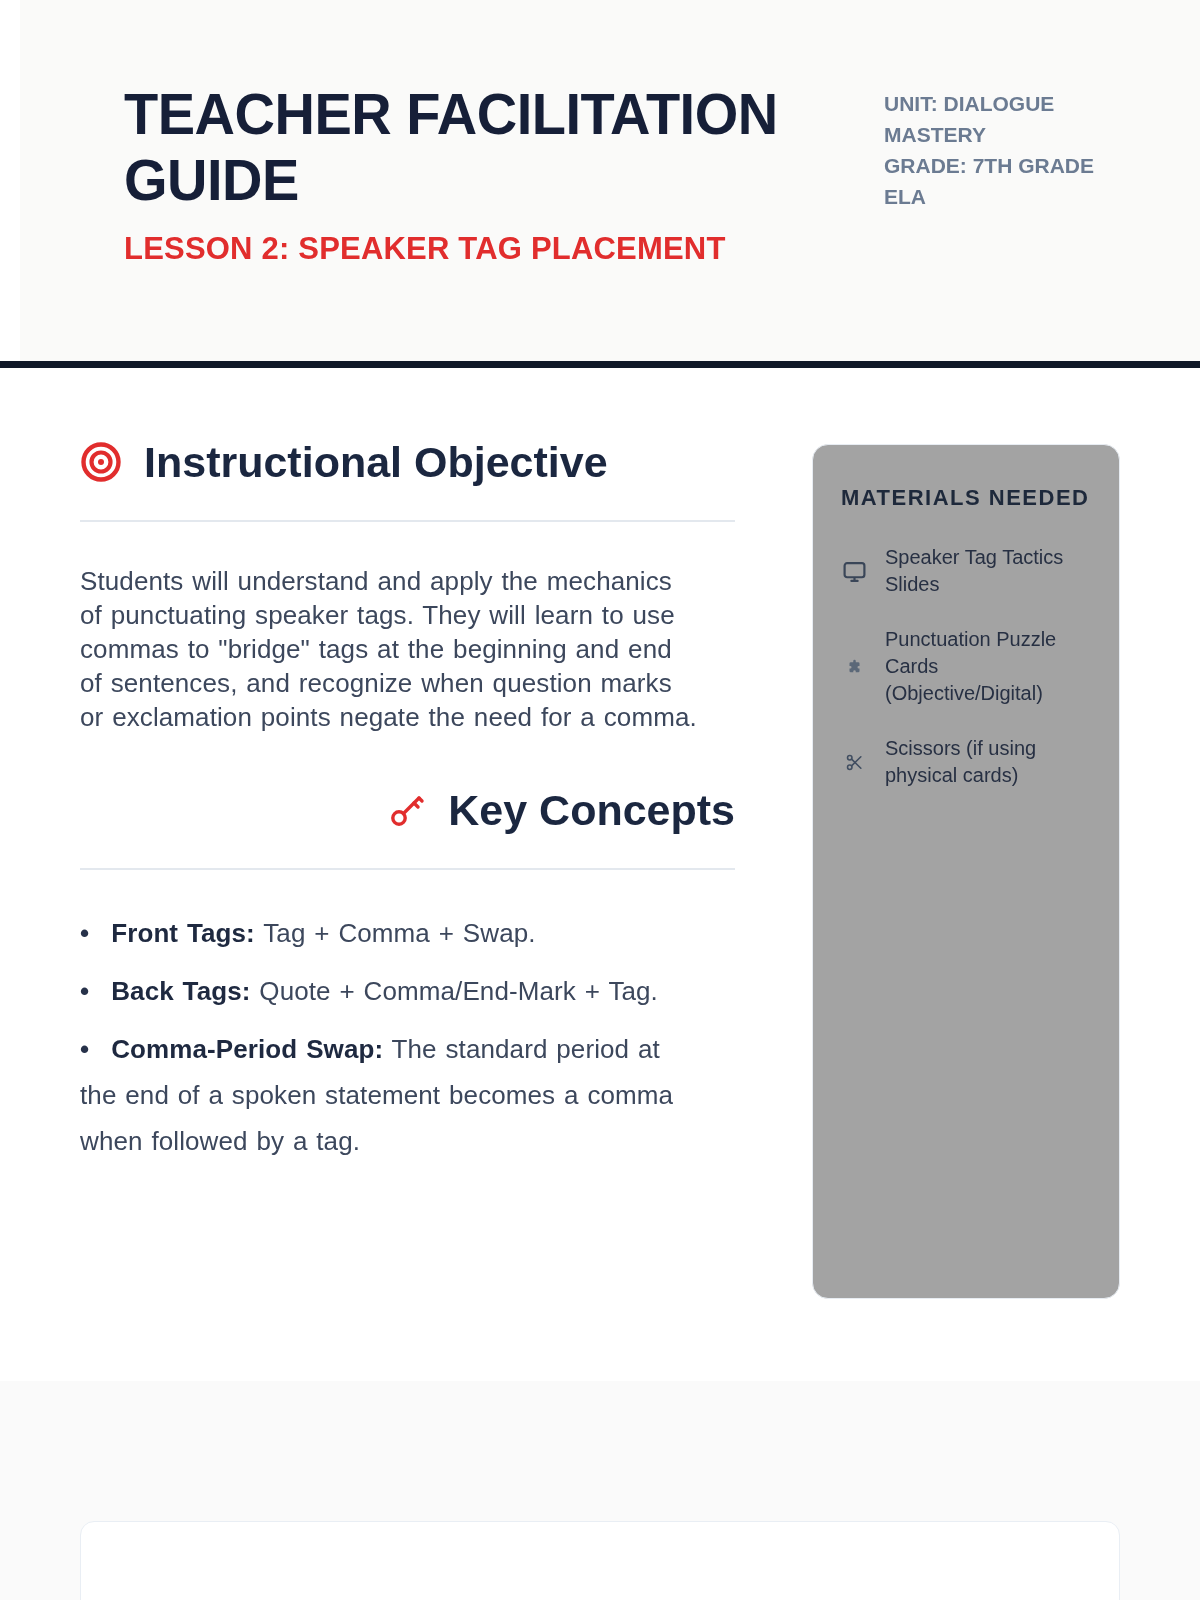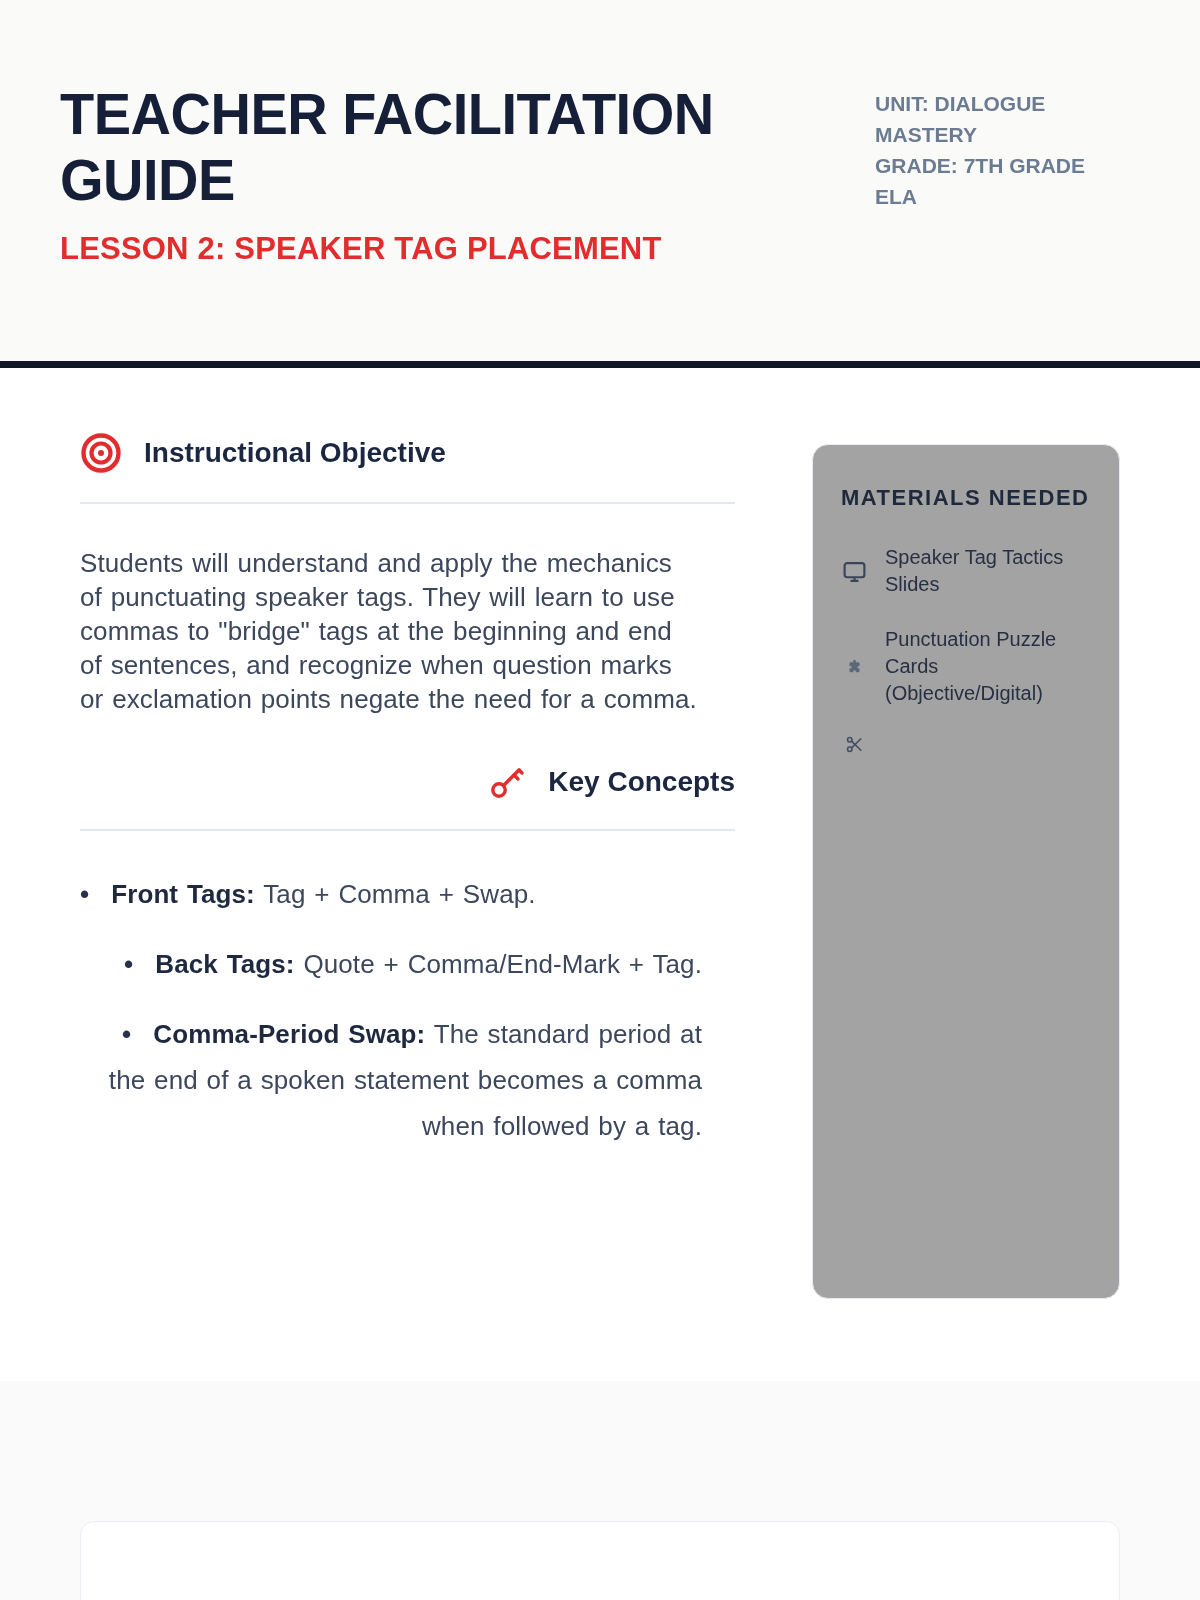--- a/index.html
+++ b/index.html
@@ -8,25 +8,26 @@
     height: 1600px;
     overflow: hidden;
     background: #ffffff;
     font-family: "Liberation Sans", "DejaVu Sans", sans-serif;
     color: #3c475c;
   }
 
   
   .doc-header {
     background: #fafaf9;
-    padding: 82px 80px 0 60px;
+    padding: 82px 80px 0 104px;
     height: 361px;
     display: flex;
     justify-content: space-between;
     align-items: flex-start;
+    margin-left: 20px;
   }
   .title-block { max-width: 760px; }
   .doc-title {
     font-size: 56px;
     font-weight: 800;
     line-height: 1.12;
     letter-spacing: -0.5px;
     color: #161f38;
     transform: scaleY(1.04);
     transform-origin: left top;
@@ -55,21 +56,21 @@
     padding: 64px 80px 82px 80px;
     display: grid;
     grid-template-columns: 655px 308px;
     column-gap: 77px;
     align-items: start;
   }
   .section-heading {
     display: flex;
     align-items: center;
     gap: 22px;
-    font-size: 28px;
+    font-size: 43px;
     font-weight: 700;
     color: #1b2740;
     line-height: 1.4;
   }
   .section-heading .icon { flex: 0 0 auto; display: inline-flex; }
   .rule { height: 2px; background: #e3e8ee; margin-top: 28px; }
 
   .objective-text {
     margin-top: 42px;
     width: 618px;
@@ -83,21 +84,21 @@
   .concept-list {
     margin-top: 40px;
     width: 622px;
     list-style: none;
     font-size: 26px;
     line-height: 46px;
     letter-spacing: 0.1px;
     word-spacing: 1.5px;
     color: #3c475c;
   }
-  .concept-list li + li { margin-top: 24px; text-align: right; }
+  .concept-list li + li { margin-top: 12px; }
   .bullet-marker {
     font-weight: 700;
     color: #27324a;
     margin-right: 22px;
   }
   .concept-list strong { color: #1e2940; font-weight: 700; }
 
   
   .materials-card {
     margin-top: 12px;
@@ -224,20 +225,21 @@
 
     <div class="material-row">
       <span class="m-icon">
         <svg width="19" height="19" viewBox="0 0 24 24" fill="none" stroke="#414e61" stroke-width="2" stroke-linecap="round">
           <circle cx="6" cy="6" r="2.8"></circle>
           <circle cx="6" cy="18" r="2.8"></circle>
           <path d="M8.3 7.8 L20 19.2"></path>
           <path d="M8.3 16.2 L20 4.8"></path>
         </svg>
       </span>
+      <span>Scissors (if using physical cards)</span>
     </div>
   </aside>
 </section>
 
 <section class="steps-band">
 
   <div class="steps-card"></div>
 </section>
 
 </body></html>

